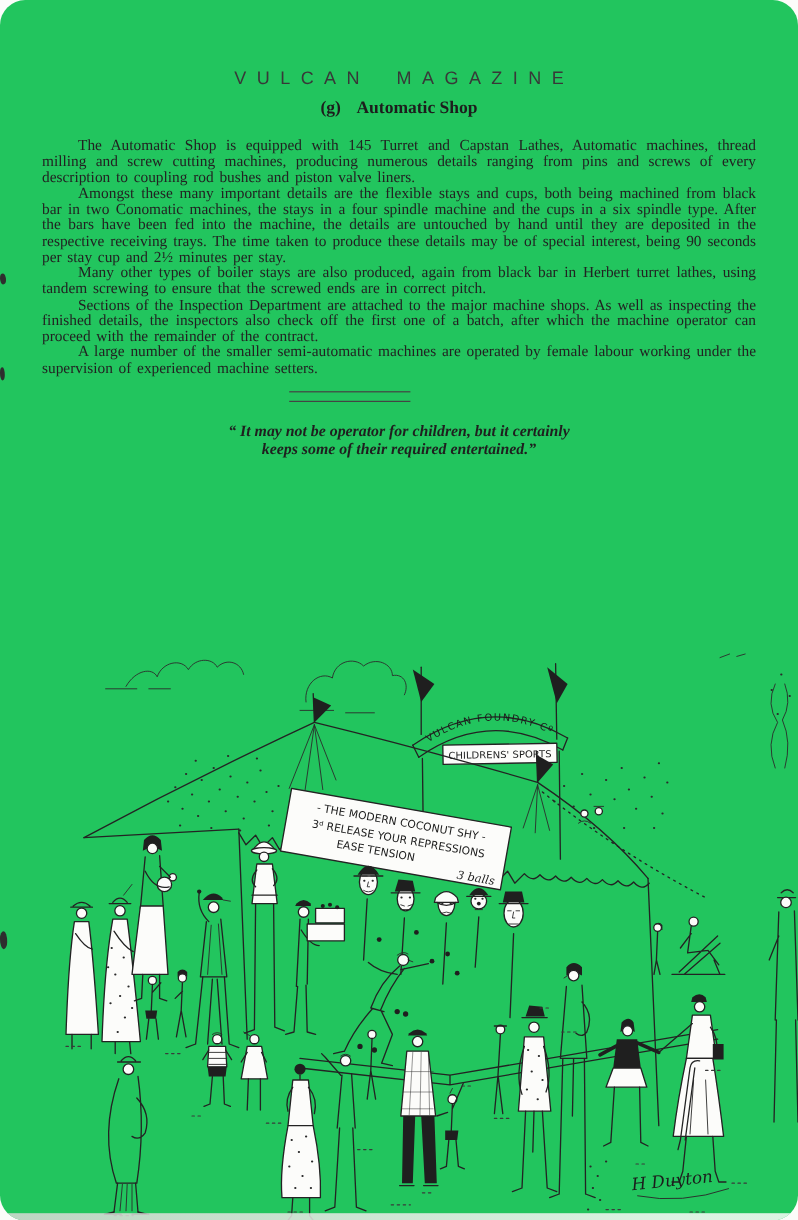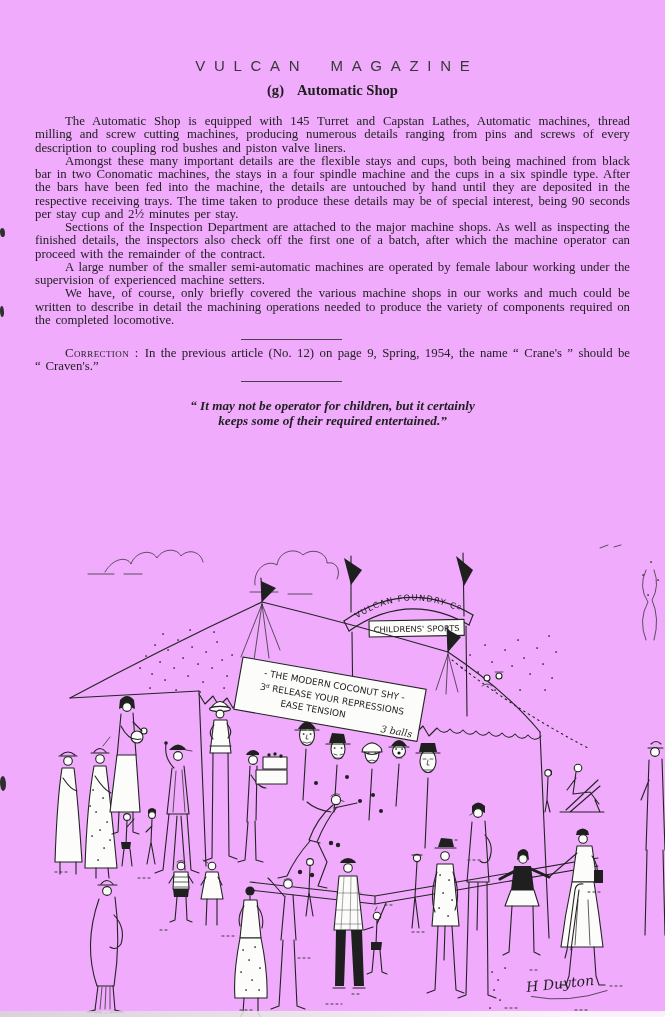--- a/index.html
+++ b/index.html
@@ -1,17 +1,17 @@
 <!DOCTYPE html>
 <html><head>
 <meta charset="utf-8">
 <style>
   html,body{margin:0;padding:0;background:#fcfcfa;}
-  .page{position:relative;width:665px;height:1017px;background:#f0abfc;overflow:hidden;
-        font-family:"Liberation Serif",serif;color:#242424;}
+  .page{position:relative;width:665px;height:1017px;background:#22c55e;overflow:hidden;
+        font-family:"Liberation Serif",serif;color:#242424;border-radius:21px;}
   .masthead{padding-top:57px;text-align:center;font-family:"Liberation Sans",sans-serif;
         font-size:15px;font-weight:400;color:#383838;letter-spacing:.58em;word-spacing:.62em;text-indent:.58em;}
   .heading{margin:8px 0 6px;text-align:center;font-size:14.6px;font-weight:bold;color:#1d1d1d;}
   .heading .gap{display:inline-block;width:13px;}
   .col{margin:16px 35px;}
   p.body{margin:0;font-size:12.8px;line-height:13.25px;text-align:justify;text-indent:30px;
         word-spacing:1.6px;color:#222;}
   .rule{width:101px;border:0;border-top:1.4px solid #444;margin:12px 0 7px 206px;}
   .rule.r2{margin:7px 0 6px 206px;}
   .correction{margin:0;font-size:12.8px;line-height:13.4px;text-align:justify;text-indent:30px;
@@ -42,27 +42,26 @@
 
 <div class="page">
 
   <div class="masthead">VULCAN MAGAZINE</div>
 
   <div class="heading"><span>(g)</span><span class="gap"></span><span>Automatic Shop</span></div>
 
   <div class="col">
     <p class="body">The Automatic Shop is equipped with 145 Turret and Capstan Lathes, Automatic machines, thread milling and screw cutting machines, producing numerous details ranging from pins and screws of every description to coupling rod bushes and piston valve liners.</p>
     <p class="body">Amongst these many important details are the flexible stays and cups, both being machined from black bar in two Conomatic machines, the stays in a four spindle machine and the cups in a six spindle type.  After the bars have been fed into the machine, the details are untouched by hand until they are deposited in the respective receiving trays.  The time taken to produce these details may be of special interest, being 90 seconds per stay cup and 2½ minutes per stay.</p>
+    <p class="body">Many other types of boiler stays are also produced, again from black bar in Herbert turret lathes, using tandem screwing to ensure that the screwed ends are in correct pitch.</p>
     <p class="body">Sections of the Inspection Department are attached to the major machine shops. As well as inspecting the finished details, the inspectors also check off the first one of a batch, after which the machine operator can proceed with the remainder of the contract.</p>
     <p class="body">A large number of the smaller semi-automatic machines are operated by female labour working under the supervision of experienced machine setters.</p>
-    <p class="body">We have, of course, only briefly covered the various machine shops in our works and much could be written to describe in detail the machining operations needed to produce the variety of components required on the completed locomotive.</p>
 
     <hr class="rule">
 
-    <p class="correction"><span class="sc">Correction :</span><span>In the previous article (No. 12) on page 9, Spring, 1954, the name “ Crane's ” should be “ Craven's.”</span></p>
 
     <hr class="rule r2">
   </div>
 
   <div class="caption">
     <div>“ It may not be operator for children, but it certainly</div>
     <div>keeps some of their required entertained.”</div>
   </div>
 
   <svg class="cartoon" width="665" height="512" viewBox="0 505 665 512">

